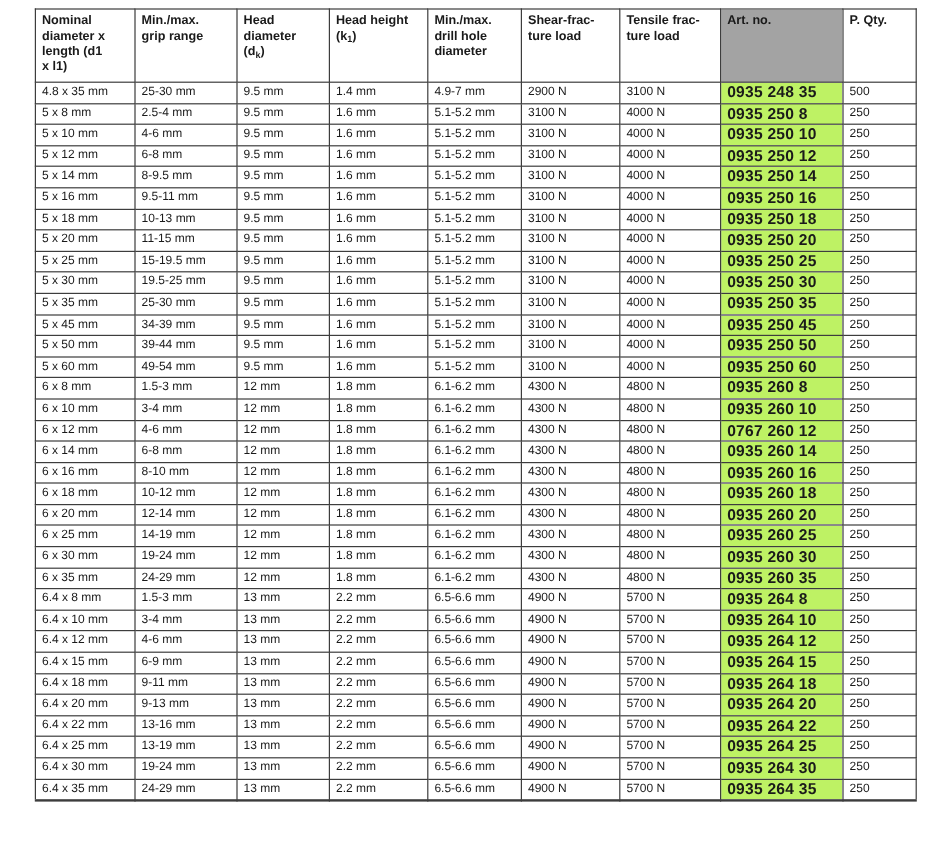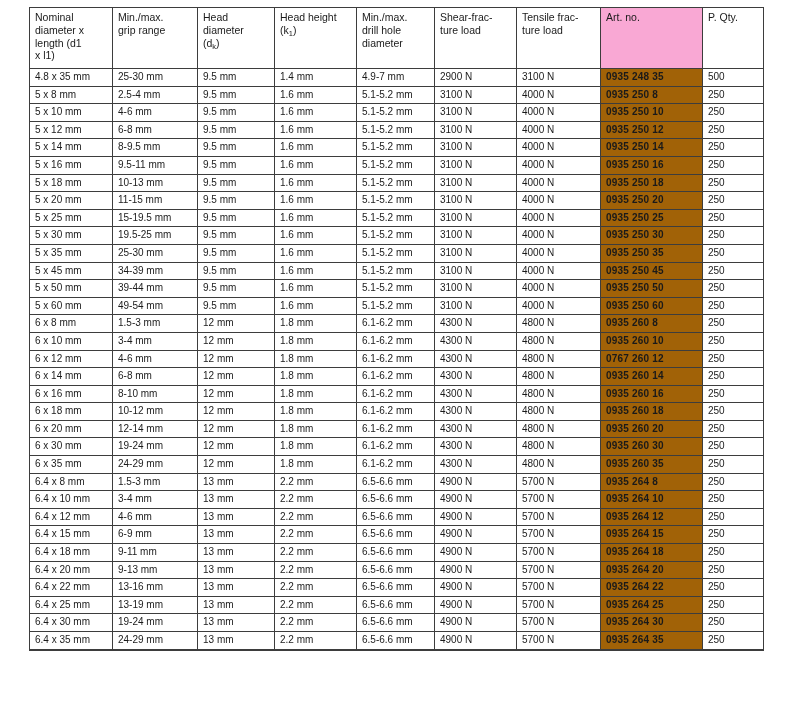--- a/index.html
+++ b/index.html
@@ -26,40 +26,40 @@
   table.spec-table th,
   table.spec-table td {
     border: 1px solid #3d3d3d;
     overflow: hidden;
     text-align: left;
   }
   table.spec-table thead th {
     vertical-align: top;
     padding: 3px 3px 3px 5px;
     font-size: 10.5px;
-    font-weight: normal;
+    font-weight: bold;
     line-height: 1.22;
     white-space: pre-line;
     background: #ffffff;
     height: 54px;
   }
   table.spec-table thead th.art {
-    background: #f9a8d4;
+    background: #a3a3a3;
   }
   table.spec-table tbody td {
     height: 16.6px;
     padding: 0 3px 0 5px;
     font-size: 10px;
     line-height: 16.6px;
     white-space: nowrap;
   }
   table.spec-table tbody td.art {
-    background: #a16207;
+    background: #bef264;
     font-weight: bold;
-    font-size: 10px;
+    font-size: 13px;
     letter-spacing: 0.2px;
   }
   sub {
     font-size: 7.5px;
     vertical-align: -2px;
   }
   .hdr-sub-line {
     white-space: nowrap;
   }
 </style>
@@ -327,20 +327,31 @@
           <td>12-14 mm</td>
           <td>12 mm</td>
           <td>1.8 mm</td>
           <td>6.1-6.2 mm</td>
           <td>4300 N</td>
           <td>4800 N</td>
           <td class="art">0935 260 20</td>
           <td>250</td>
         </tr>
         <tr>
+          <td>6 x 25 mm</td>
+          <td>14-19 mm</td>
+          <td>12 mm</td>
+          <td>1.8 mm</td>
+          <td>6.1-6.2 mm</td>
+          <td>4300 N</td>
+          <td>4800 N</td>
+          <td class="art">0935 260 25</td>
+          <td>250</td>
+        </tr>
+        <tr>
           <td>6 x 30 mm</td>
           <td>19-24 mm</td>
           <td>12 mm</td>
           <td>1.8 mm</td>
           <td>6.1-6.2 mm</td>
           <td>4300 N</td>
           <td>4800 N</td>
           <td class="art">0935 260 30</td>
           <td>250</td>
         </tr>

